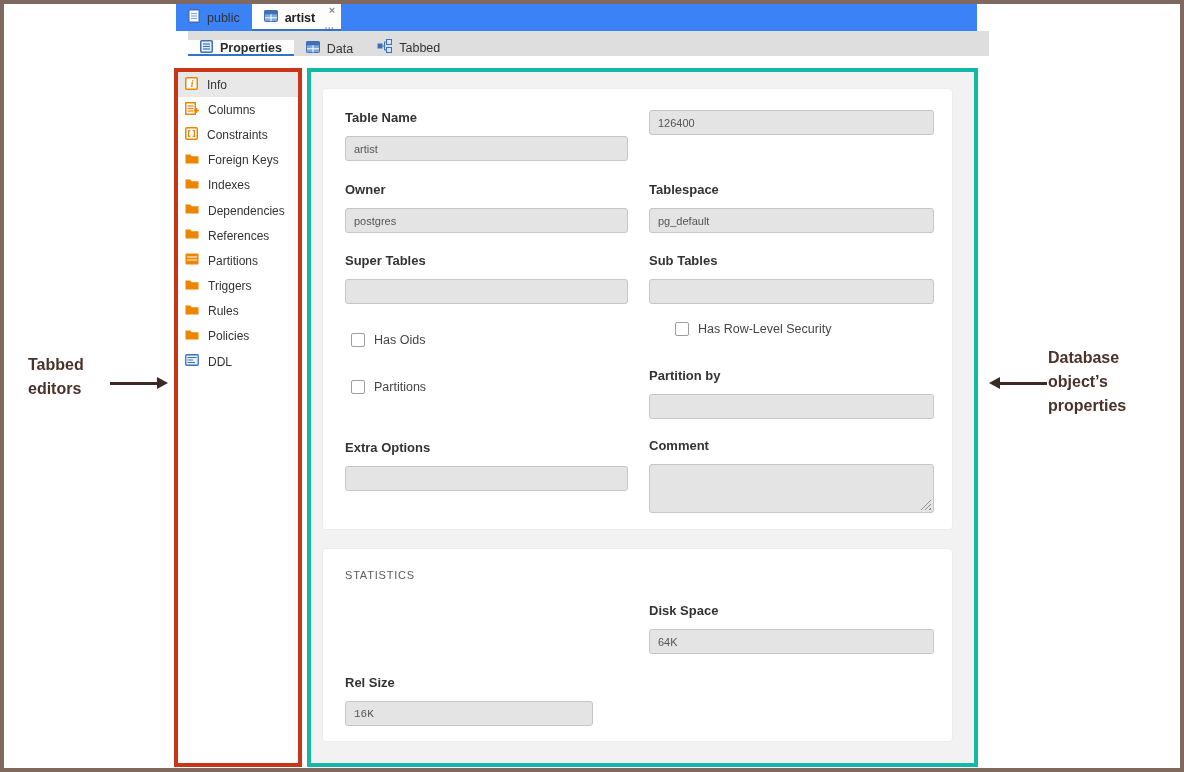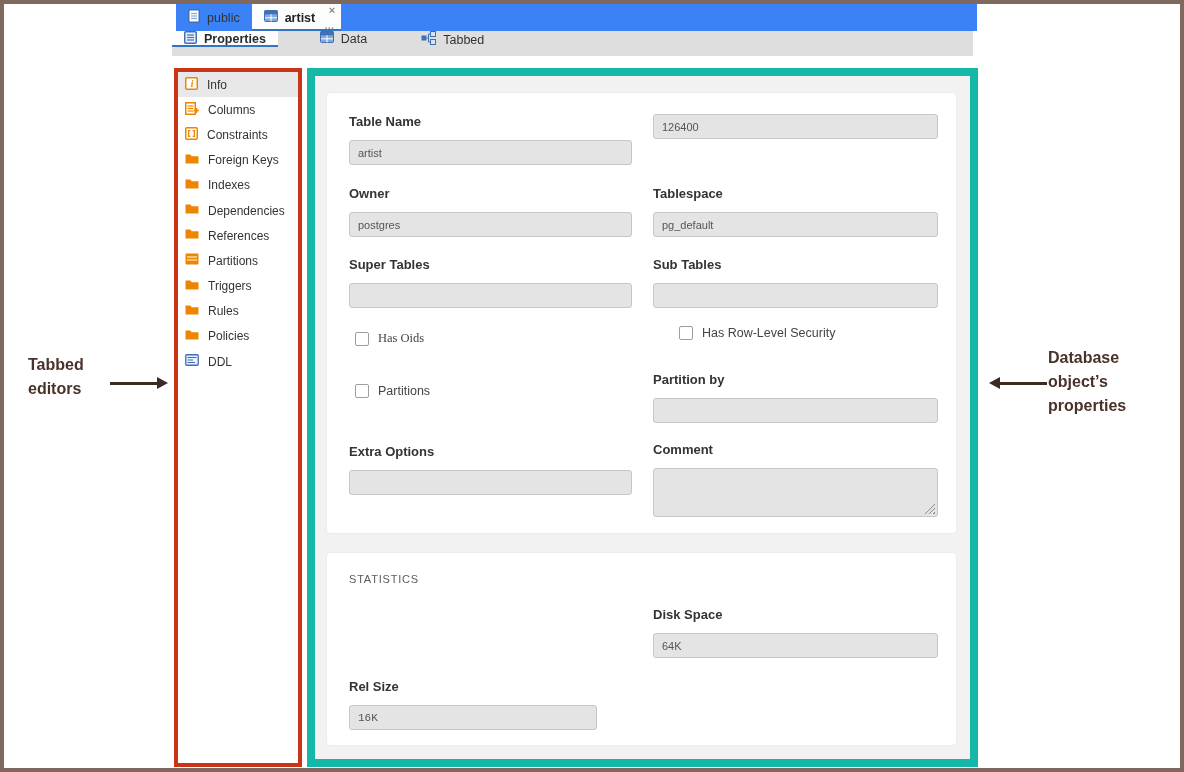--- a/index.html
+++ b/index.html
@@ -16,33 +16,33 @@
           font-size:12.5px; color:#333; padding:0 12px; cursor:default; }
   .etab.active { background:#fdfdfd; font-weight:bold; color:#222; padding-right:26px; }
   .etab.active::after { content:""; position:absolute; left:0; right:0; bottom:0;
                         height:2px; background:#3273C4; }
   .etab .closex { position:absolute; top:1px; right:6px; font-size:11px; color:#888;
                   line-height:11px; }
   .etab .morex { position:absolute; bottom:1px; right:6px; font-size:10px; color:#999;
                  line-height:8px; letter-spacing:1px; }
 
   
-  .tabbar2 { position:absolute; left:168px; top:27px; width:801px; height:25px;
-             background:#dedede; display:flex; align-items:flex-start;gap:30px; }
+  .tabbar2 { position:absolute; left:184px; top:27px; width:801px; height:25px;
+             background:#dedede; display:flex; align-items:flex-end; }
   .vtab { position:relative; display:flex; align-items:center; gap:7px;
           font-size:12.5px; color:#333; padding:0 12px; }
   .vtab.active { background:#fdfdfd; font-weight:bold; color:#2a2a2a; }
   .vtab.active::after { content:""; position:absolute; left:0; right:0; bottom:0;
                         height:2px; background:#3273C4; }
 
   
   .sidebar-box { position:absolute; left:170px; top:64px; width:128px; height:699px;
                  border:4px solid #CB3517; background:#fff; }
   .main-box { position:absolute; left:303px; top:64px; width:671px; height:699px;
-              border:8px solid #14b8a6; background:#f2f2f2; }
+              border:4px solid #14b8a6; background:#f2f2f2; }
 
   
   .side-row { position:relative; height:25.2px; display:flex; align-items:center;
               gap:9px; padding-left:7px; font-size:12px; color:#333; }
   .side-row.selected { background:#e8e8e8; }
   .side-row svg { flex:0 0 auto; }
 
   
   .card { position:absolute; left:11px; width:631px; background:#fff;
           border:1px solid #ececec; border-radius:4px; }
@@ -291,21 +291,21 @@
 
       <div class="fld" style="left:22px; top:164px;">
         <div class="lbl">Super Tables</div>
         <input class="tinput w-left" type="text" readonly="" value="" style="">
       </div>
       <div class="fld" style="left:326px; top:164px;">
         <div class="lbl">Sub Tables</div>
         <input class="tinput w-right" type="text" readonly="" value="" style="">
       </div>
 
-      <div class="cbrow" style="left:28px; top:238px;font-family:Liberation Serif, serif;">
+      <div class="cbrow" style="left:28px; top:244px;">
         <span class="cb"></span>
         <span>Has Oids</span>
       </div>
       <div class="cbrow" style="left:352px; top:233px;">
         <span class="cb"></span>
         <span>Has Row-Level Security</span>
       </div>
       <div class="cbrow" style="left:28px; top:291px;">
         <span class="cb"></span>
         <span>Partitions</span>

